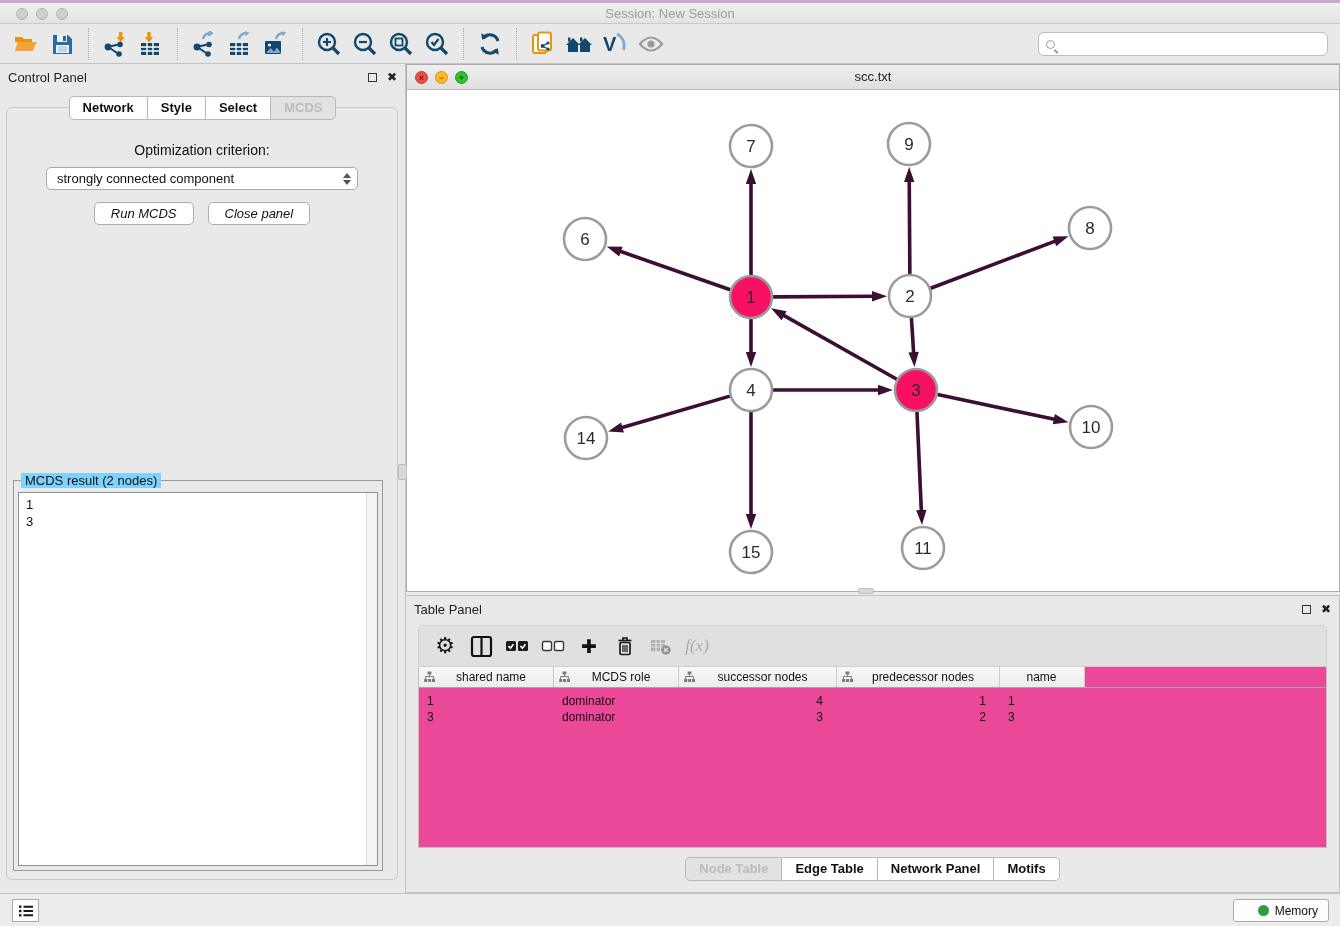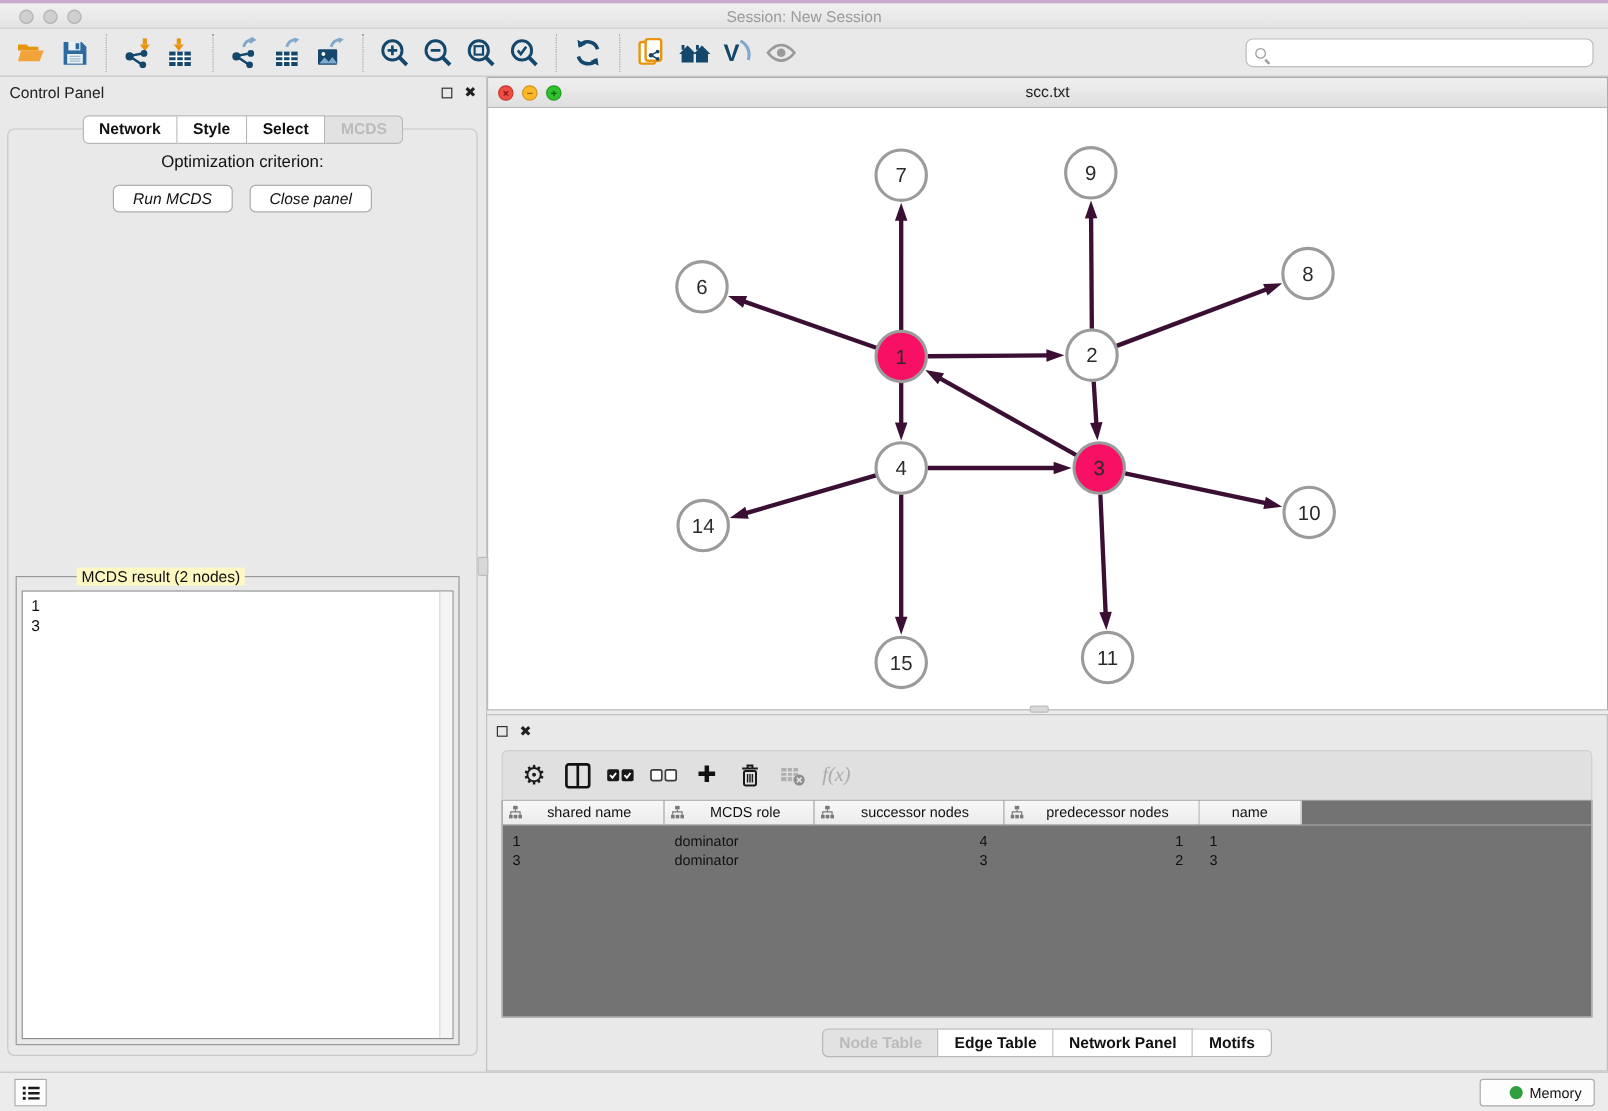--- a/index.html
+++ b/index.html
@@ -34,34 +34,34 @@
   .wbtn-float { width:9px; height:9px; border:1.5px solid #333; margin-right:10px; cursor:pointer; }
   .wbtn-close { font-size:12px; color:#222; line-height:1; cursor:pointer; }
   .cp-tabs { position:absolute; left:0; right:0; top:32px; display:flex; justify-content:center; z-index:3;align-items:flex-end; }
   .seg { padding:3px 13px 4px; background:#fff; border:1px solid #B7B7B7; border-left:none;
     font-size:13px; font-weight:bold; color:#111; cursor:pointer; white-space:nowrap; }
   .seg:first-child { border-left:1px solid #B7B7B7; border-radius:5px 0 0 5px; }
   .seg:last-child { border-radius:0 5px 5px 0; }
   .seg-active { background:#E2E2E2; color:#BBBBBB; }
   .cp-body { position:absolute; left:6px; right:7px; top:43px; bottom:13px;
     border:1px solid #C8C8C8; border-radius:6px; background:#E9E9E9; }
-  .opt-label { margin-top:18px; text-align:center; font-size:14px; color:#111; }
+  .opt-label { margin-top:34px; text-align:center; font-size:14px; color:#111; }
   .dropdown { margin:9px auto 0; width:312px; height:23px; background:#fff; border:1px solid #A9A9A9;
     border-radius:5px; display:flex; align-items:center; padding:0 6px 0 10px; cursor:pointer; }
   .dropdown .dval { flex:1; font-size:13px; color:#111; }
   .stepper { display:flex; flex-direction:column; gap:2px; align-items:center; }
   .tri-up { width:0; height:0; border-left:4px solid transparent; border-right:4px solid transparent; border-bottom:5px solid #555; }
   .tri-dn { width:0; height:0; border-left:4px solid transparent; border-right:4px solid transparent; border-top:5px solid #555; }
   .btnrow { margin-top:12px; display:flex; justify-content:center; gap:14px;font-style:italic; }
   .btn { background:#fff; border:1px solid #ADADAD; border-radius:5px; font-size:13px; color:#111;
     padding:3px 16px; cursor:pointer; min-width:94px; text-align:center; }
   .result-fs { position:absolute; left:6px; right:14px; top:372px; bottom:8px;
     border:1px solid #9A9A9A; background:#E9E9E9; }
-  .result-fs .legend { position:absolute; top:-8px; left:7px; background:#fef9c3; padding:0 4px;
-    font-size:13px; color:#111;margin-left:43px; }
+  .result-fs .legend { position:absolute; top:-8px; left:7px; background:#7dd3fc; padding:0 4px;
+    font-size:13px; color:#111; }
   .result-box { position:absolute; left:4px; right:4px; top:11px; bottom:4px; background:#fff;
     border:1px solid #8F8F8F; overflow:hidden; }
   .result-text { font-size:13px; color:#111; line-height:17px; padding:3px 0 0 7px; white-space:pre; }
   .result-scroll { position:absolute; right:0; top:0; bottom:0; width:11px; background:#F4F4F4; border-left:1px solid #DADADA; }
   .vsplit-handle { position:absolute; left:398px; top:464px; width:9px; height:16px; background:#D8D8D8;
     border:1px solid #BDBDBD; border-radius:2px; z-index:5; cursor:col-resize; }
 
   
   .netwin { position:absolute; left:406px; top:64px; width:934px; height:528px;
     border:1px solid #ABABAB; background:#fff; }
@@ -78,21 +78,21 @@
 
   
   .tpanel { position:absolute; left:405px; top:595px; width:935px; height:298px;
     background:#E9E9E9; border:1px solid #C0C0C0; }
   .tp-toolbar { position:absolute; left:12px; right:12px; top:29px; height:42px;
     background:#E0E0E0; border:1px solid #CFCFCF; border-radius:5px 5px 0 0; display:flex; align-items:center; padding-left:8px; }
   .tpicon { width:36px; height:34px; display:flex; align-items:center; justify-content:center; cursor:pointer; }
   .glyph-gear { font-size:22px; color:#1a1a1a; line-height:1; }
   .glyph-plus { font-size:19px; color:#111; line-height:1; }
   .fx { font-family:"Liberation Serif", serif; font-style:italic; font-size:17px; color:#ABABAB; }
-  .tablewrap { position:absolute; left:12px; right:12px; top:71px; height:181px; background:#737373;
+  .tablewrap { position:absolute; left:12px; right:12px; top:71px; height:181px; background:#ec4899;
     border:1px solid #BFBFBF; border-top:none; overflow:hidden; }
   .thead { display:flex; height:21px; border-bottom:1px solid #A5A5A5; }
   .th { display:flex; align-items:center; background:linear-gradient(#F8F8F8,#ECECEC);
     border-right:1px solid #CCCCCC; padding-left:5px; cursor:pointer; }
   .th .thlabel { flex:1; text-align:center; font-size:12px; color:#111; padding-right:6px; }
   .trow { display:flex; height:16px; }
   .td { font-size:12px; color:#111; padding:1px 14px 0 8px; white-space:nowrap; overflow:hidden; }
   .tbodypad { padding-top:5px; }
   .tp-tabs { position:absolute; left:0; right:0; bottom:11px; display:flex; justify-content:center; }
 
@@ -266,20 +266,27 @@
       <span class="wbtn-close">✖</span>
     </div>
     <div class="cp-tabs" id="cp-tabs">
         <div class="seg">Network</div>
         <div class="seg">Style</div>
         <div class="seg">Select</div>
         <div class="seg seg-active">MCDS</div>
       </div>
     <div class="cp-body">
       <div class="opt-label">Optimization criterion:</div>
+      <div class="dropdown">
+        <span class="dval">strongly connected component</span>
+        <span class="stepper">
+          <span class="tri-up"></span>
+            <span class="tri-dn"></span>
+        </span>
+      </div>
       <div class="btnrow">
         <div class="btn">Run MCDS</div>
         <div class="btn">Close panel</div>
       </div>
       <div class="result-fs">
         <span class="legend">MCDS result (2 nodes)</span>
         <div class="result-box">
           <div class="result-text">1
 3</div>
           <div class="result-scroll"></div>
@@ -346,20 +353,21 @@
         <circle cx="344" cy="462" r="21" fill="#FFFFFF" stroke="#9B9B9B" stroke-width="2.6"></circle>
         <text x="344" y="462.5" text-anchor="middle" dominant-baseline="central" font-size="17" fill="#2B2B2B">15</text>
         <circle cx="516" cy="458" r="21" fill="#FFFFFF" stroke="#9B9B9B" stroke-width="2.6"></circle>
         <text x="516" y="458.5" text-anchor="middle" dominant-baseline="central" font-size="17" fill="#2B2B2B">11</text>
       </svg>
   </div>
   <div class="hsplit-handle"></div>
 
   <div class="tpanel">
     <div class="panel-head">
+      <span class="phtitle">Table Panel</span>
       <span class="wbtn-float"></span>
       <span class="wbtn-close">✖</span>
     </div>
     <div class="tp-toolbar">
       <div class="tpicon">
         <span class="glyph-gear">⚙</span>
       </div>
       <div class="tpicon">
         <svg width="23" height="23" viewBox="0 0 23 23">
           <rect x="2" y="2" width="19" height="19" rx="2" fill="none" stroke="#111" stroke-width="2.2"></rect>

